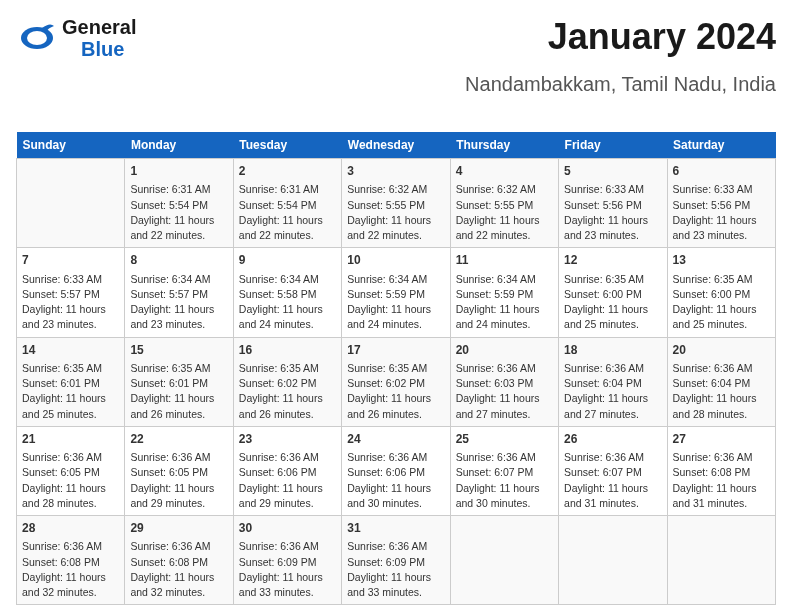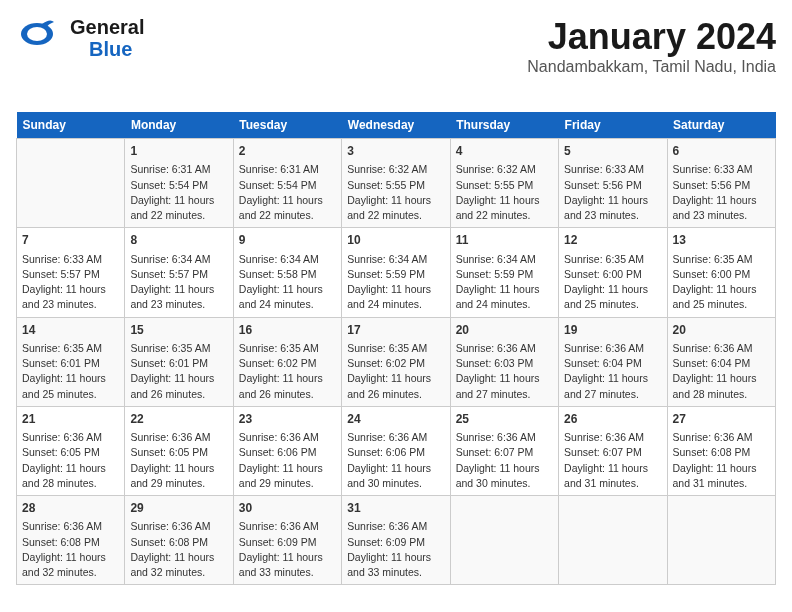--- a/index.html
+++ b/index.html
@@ -16,33 +16,34 @@
       align-items: flex-start;
       margin-bottom: 8px;
     }
     .logo {
       display: flex;
       flex-direction: column;
       align-items: flex-start;
     }
     .logo-row {
       display: flex;
-      gap: 8px;
+      align-items: center;
     }
     .title-block {
       text-align: right;
     }
     .month-title {
       font-size: 36px;
       font-weight: bold;
       color: #1a1a1a;
     }
     .location-title {
-      font-size: 16px;
+      font-size: 20px;
       color: #555;
+      margin-top: 15px;
     }
     table {
       width: 100%;
       border-collapse: collapse;
       font-size: 11px;
       margin-top: 36px;
     }
     thead th {
       background-color: #1565c0;
       color: #fff;
@@ -239,21 +240,21 @@
           <div class="day-info">and 26 minutes.</div>
         </td>
         <td>
           <span class="day-number">20</span>
           <div class="day-info">Sunrise: 6:36 AM</div>
           <div class="day-info">Sunset: 6:03 PM</div>
           <div class="day-info">Daylight: 11 hours</div>
           <div class="day-info">and 27 minutes.</div>
         </td>
         <td>
-          <span class="day-number">19</span>
+          <span class="day-number">18</span>
           <div class="day-info">Sunrise: 6:36 AM</div>
           <div class="day-info">Sunset: 6:04 PM</div>
           <div class="day-info">Daylight: 11 hours</div>
           <div class="day-info">and 27 minutes.</div>
         </td>
         <td>
           <span class="day-number">20</span>
           <div class="day-info">Sunrise: 6:36 AM</div>
           <div class="day-info">Sunset: 6:04 PM</div>
           <div class="day-info">Daylight: 11 hours</div>

